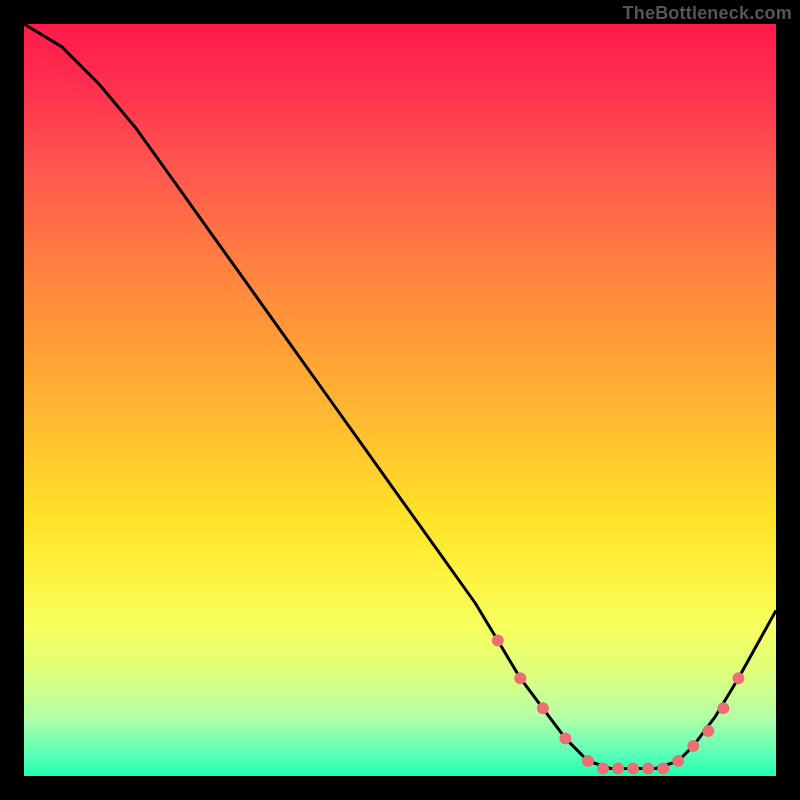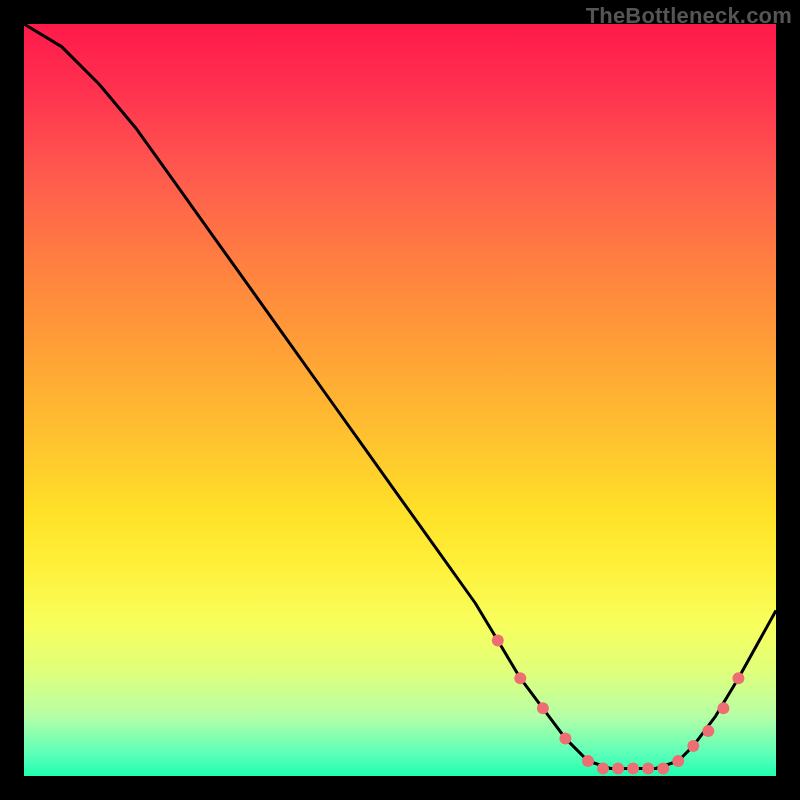--- a/index.html
+++ b/index.html
@@ -13,21 +13,21 @@
   }
   .container {
     position: relative;
     width: 800px;
     height: 800px;
   }
   .watermark {
     position: absolute;
     top: 3px;
     right: 8px;
-    font-size: 22px;
+    font-size: 18px;
     font-weight: 600;
     color: #555;
     z-index: 5;
     letter-spacing: 0.2px;
   }
   .plot-frame {
     position: absolute;
     left: 24px;
     top: 24px;
     width: 752px;

